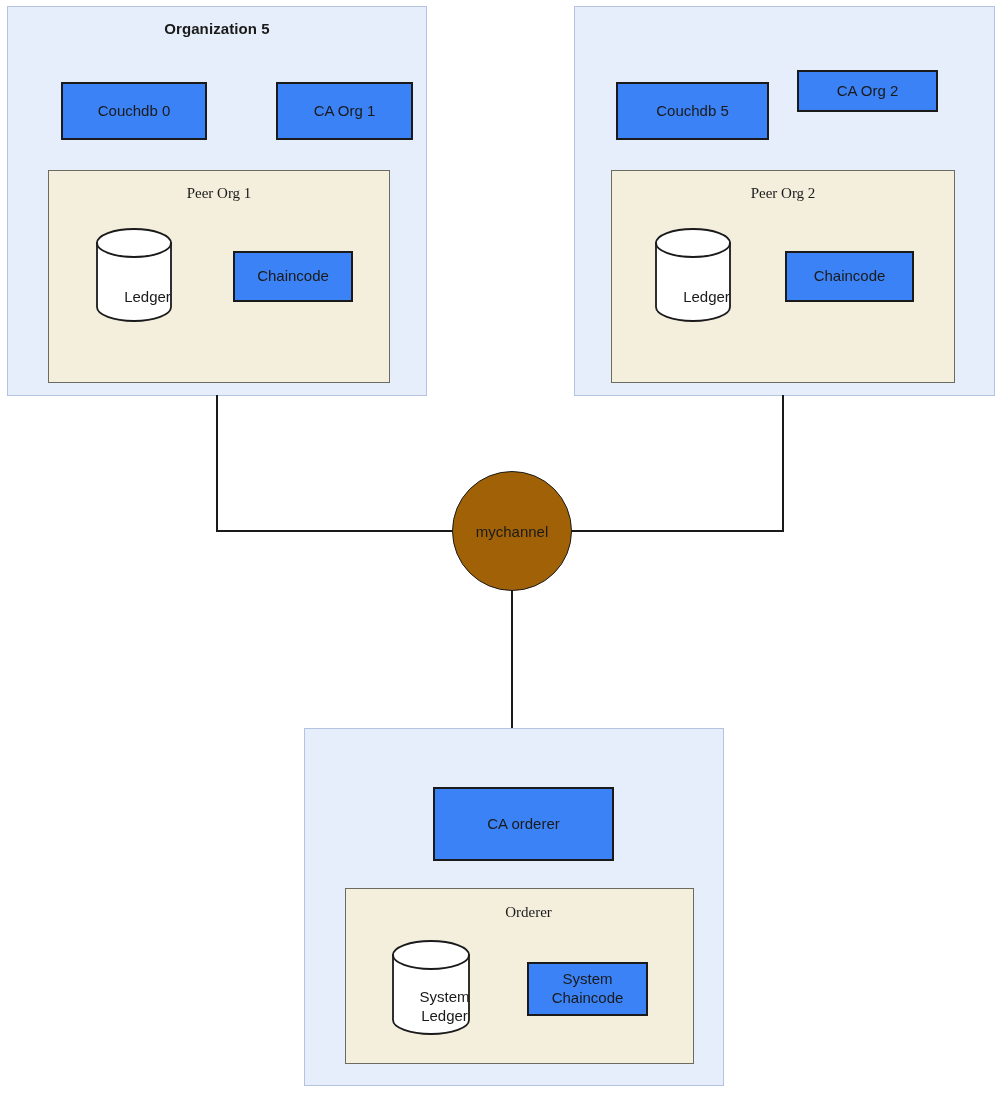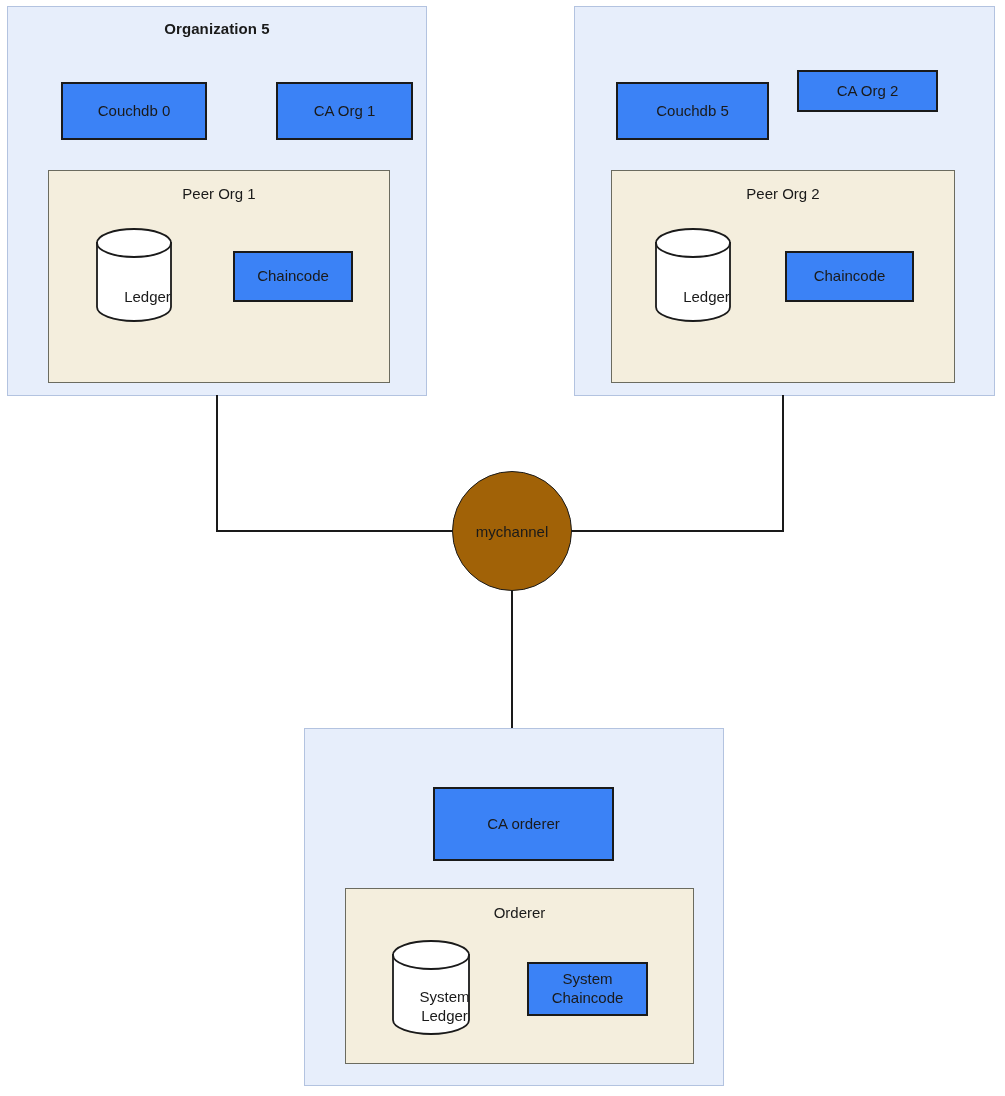--- a/index.html
+++ b/index.html
@@ -39,20 +39,21 @@
     border: 1px solid #6b6b5f;
     box-sizing: border-box;
   }
   .peer-title {
     position: absolute;
     left: 0;
     right: 0;
     text-align: center;
     font-size: 15px;
     color: #1a1a1a;
+    font-family: Liberation Serif, serif;
   }
   .plain-box {
     position: absolute;
     background: #3b82f6;
     border: 2px solid #1a1a1a;
     box-sizing: border-box;
     display: flex;
     align-items: center;
     justify-content: center;
     text-align: center;
@@ -155,21 +156,21 @@
 
   <div class="channel-circle" style="left:452px; top:471px; width:120px; height:120px;">mychannel</div>
 
   <div class="org-box" style="left:304px; top:728px; width:420px; height:358px;">
   </div>
 
   <div class="plain-box" style="left:433px; top:787px; width:181px; height:74px;">CA orderer</div>
 
   <div class="peer-box" style="left:345px; top:888px; width:349px; height:176px;">
   </div>
-  <div class="peer-title" style="left:345px; top:904px; width:349px;">Orderer</div>
+  <div class="peer-title" style="left:354px; top:904px; width:349px;">Orderer</div>
 
   <div class="cylinder" style="left:392px; top:940px; width:78px; height:95px;">
     <svg width="78" height="95" viewBox="0 0 78 95">
       <path d="M1,15 L1,80 A38,14 0 0 0 77,80 L77,15 Z" fill="#ffffff" stroke="#1a1a1a" stroke-width="1.8"></path>
       <ellipse cx="39" cy="15" rx="38" ry="14" fill="#ffffff" stroke="#1a1a1a" stroke-width="1.8"></ellipse>
     </svg>
     <div class="cyl-label" style="top:48px;">System</div>
     <div class="cyl-label" style="top:67px;">Ledger</div>
   </div>
 

